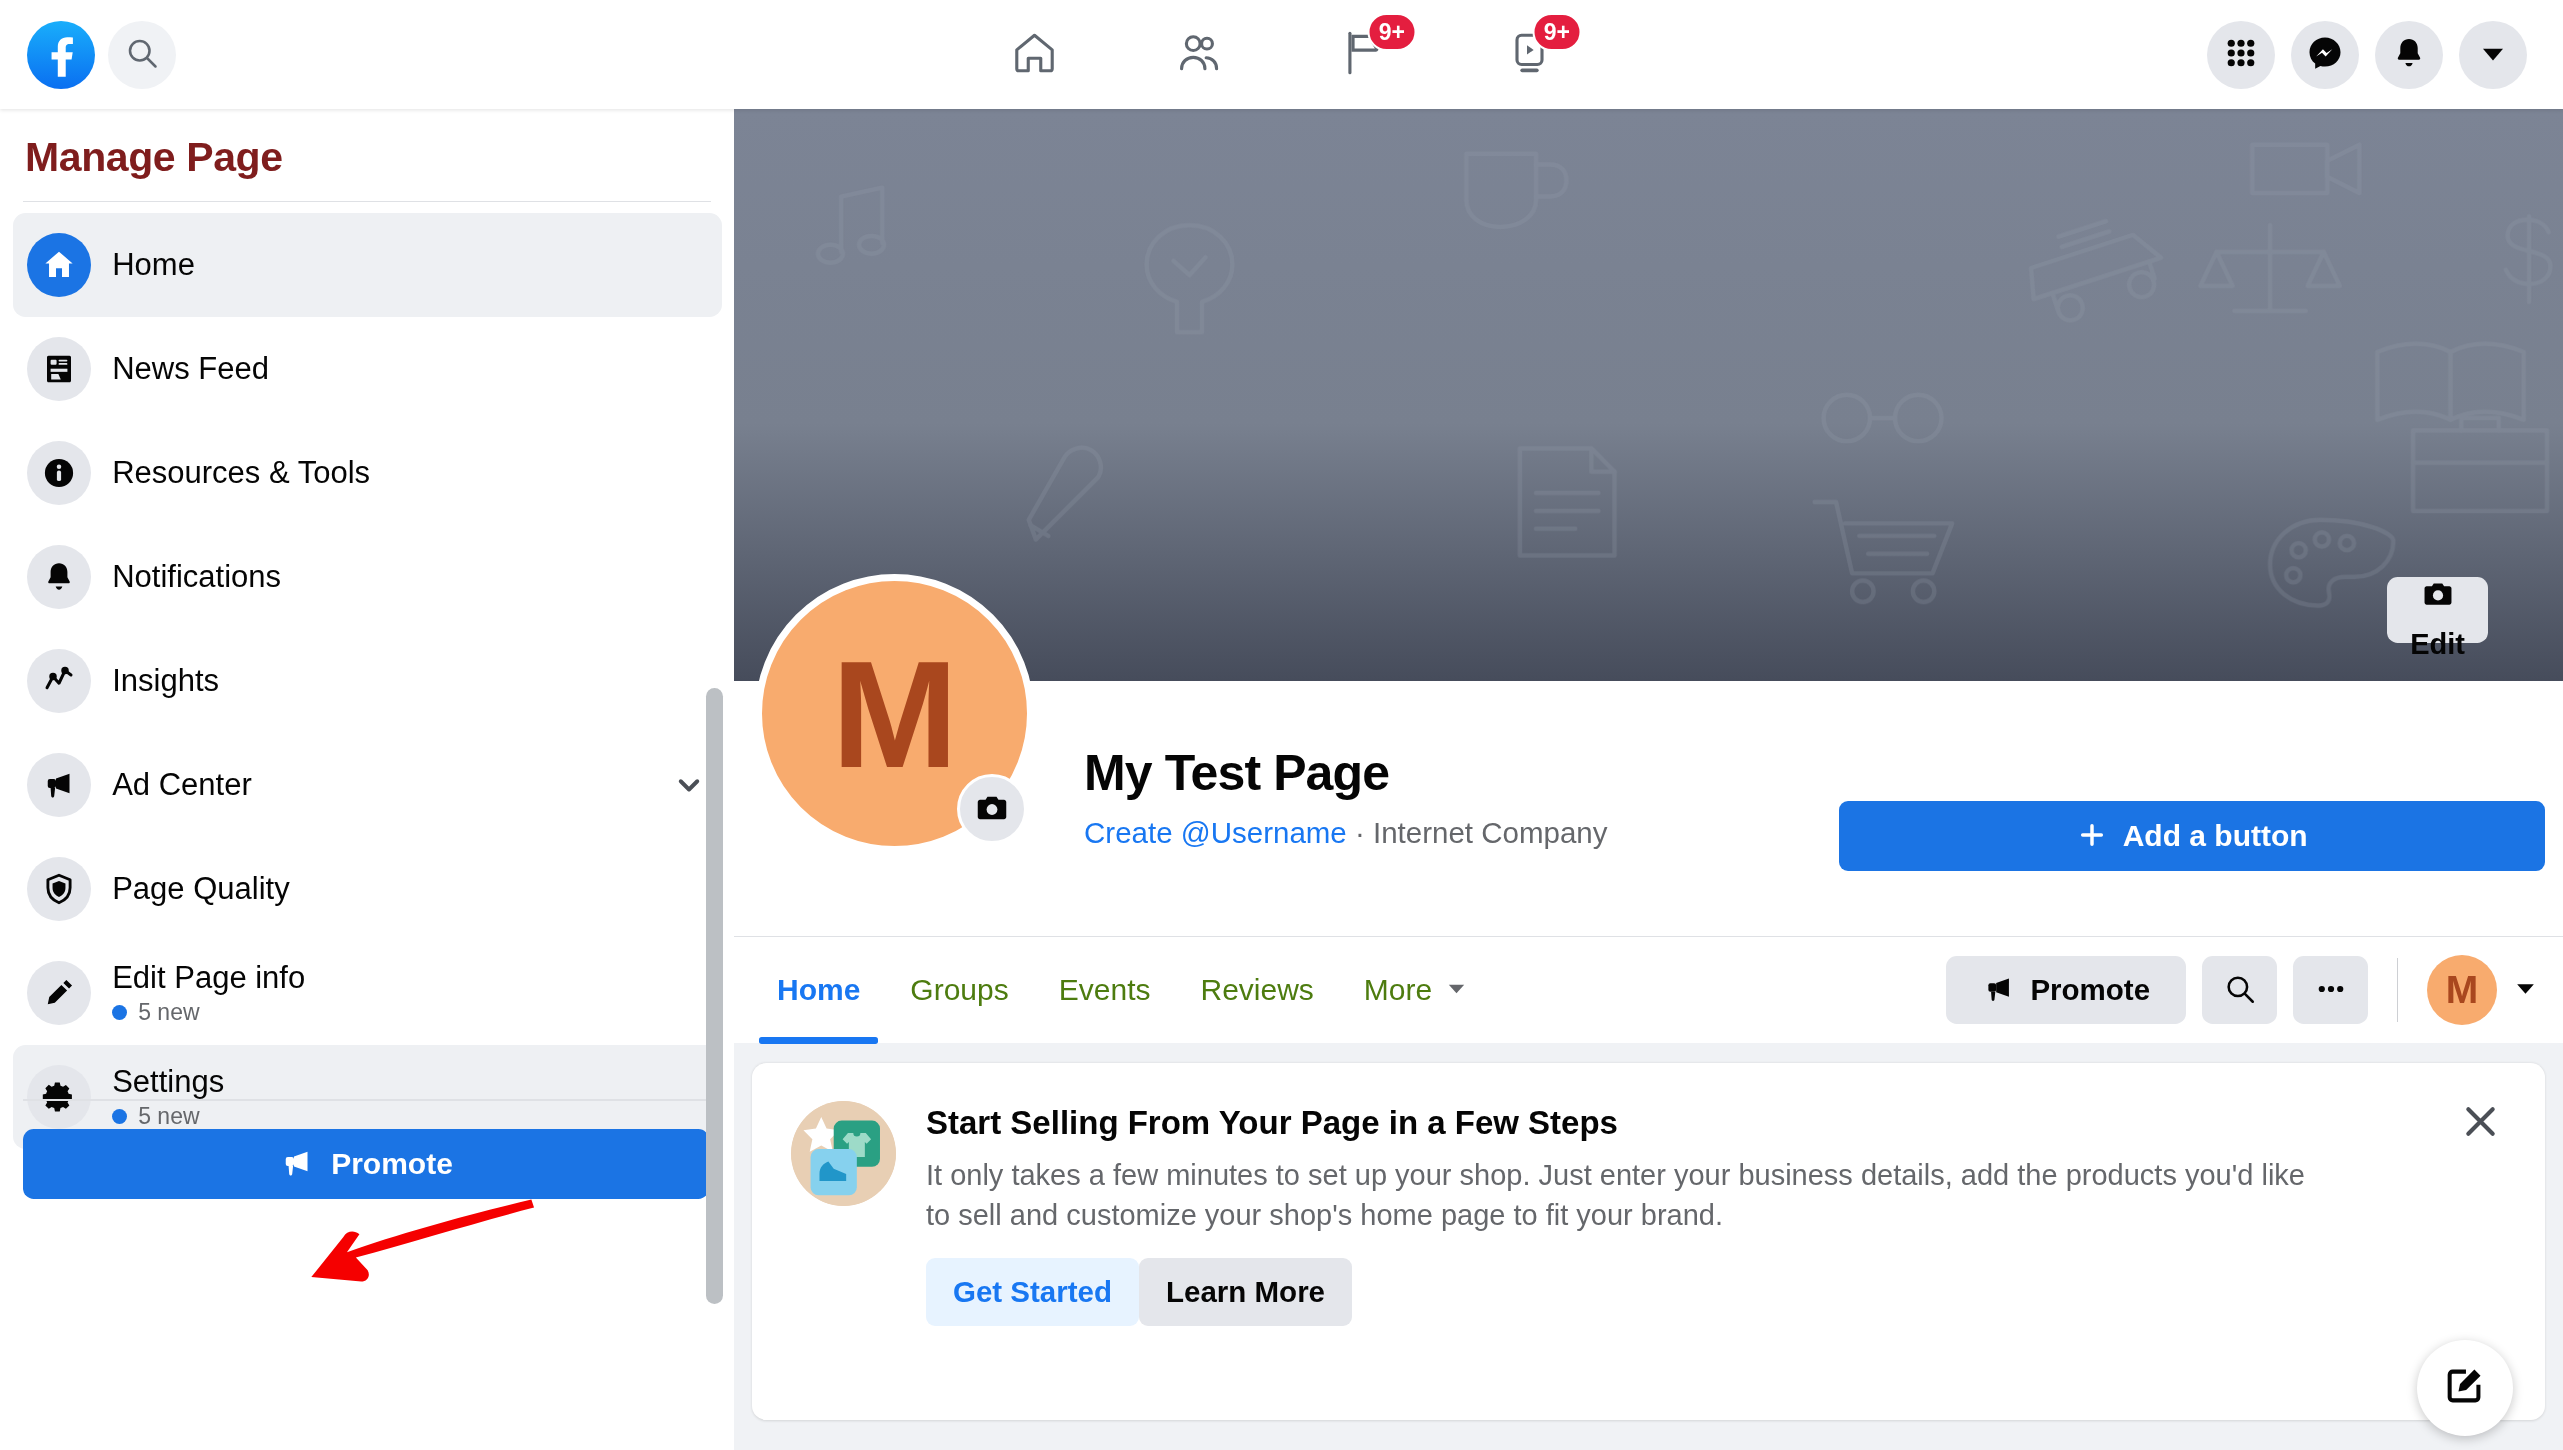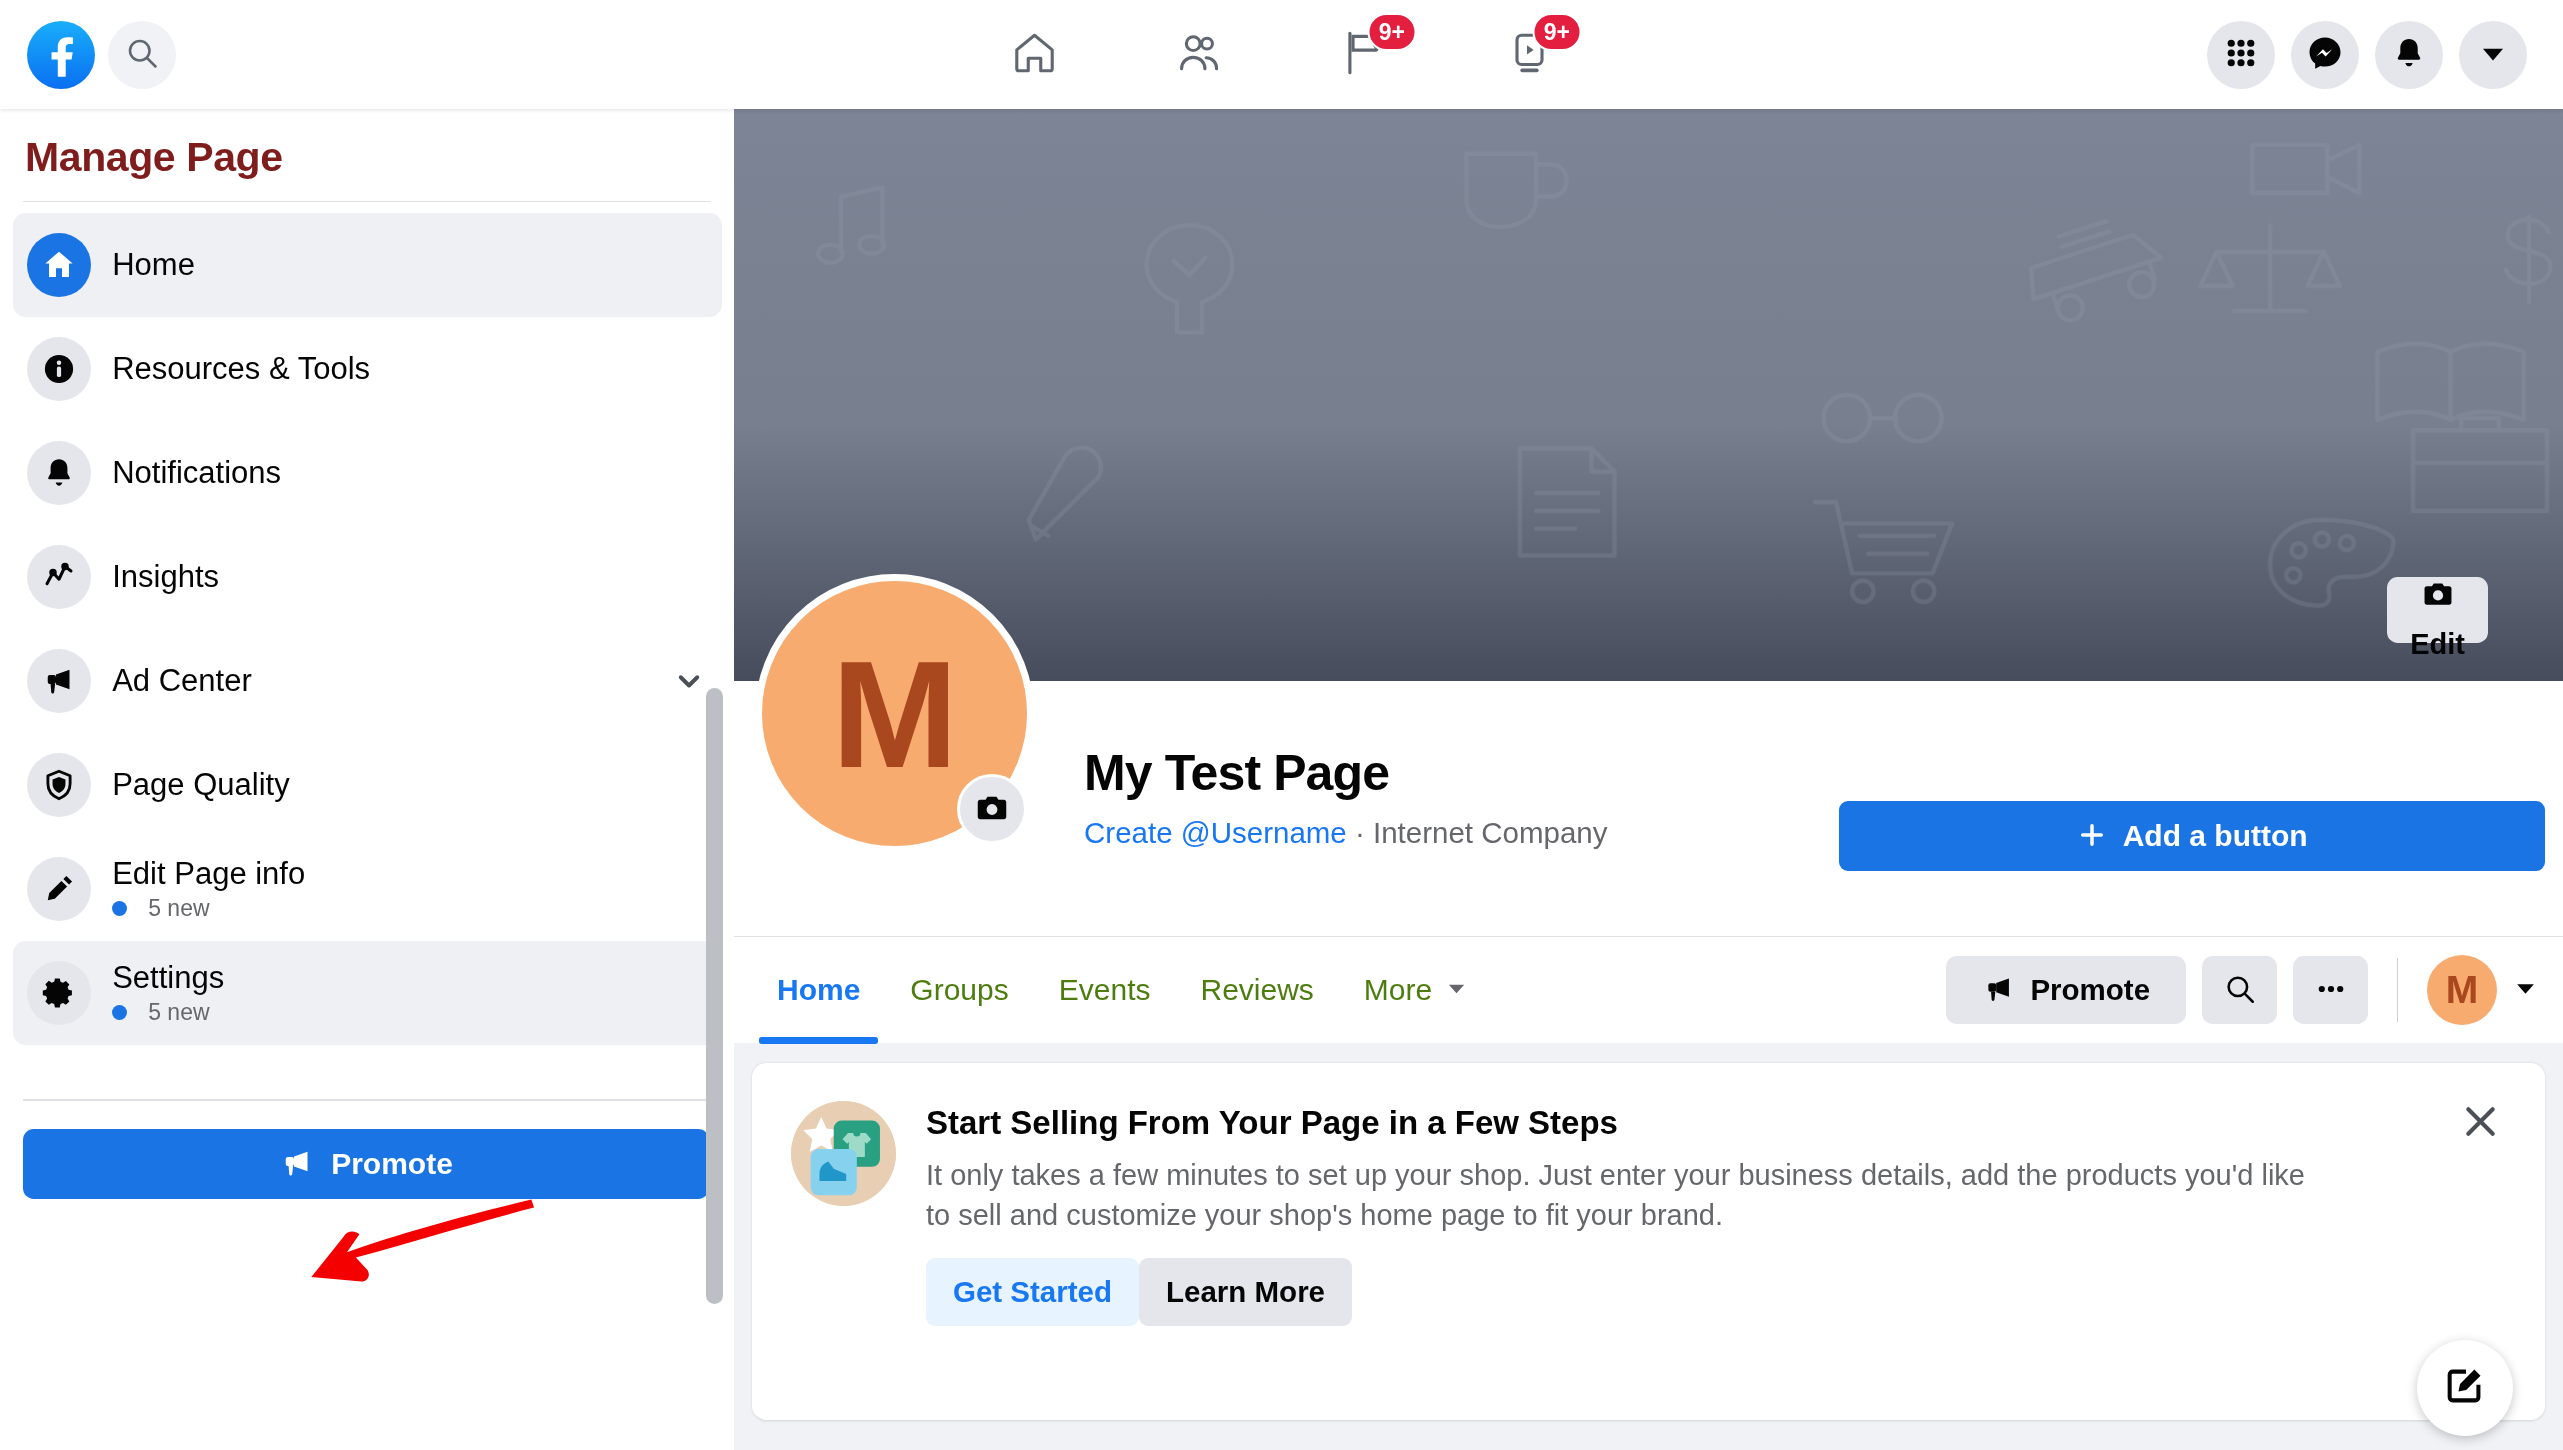--- a/index.html
+++ b/index.html
@@ -58,21 +58,21 @@
     border-radius:12.5px; cursor:pointer; position:relative;
   }
   .side-item.active { background:#eef0f3; }
   .side-ico {
     width:64px; height:64px; border-radius:50%; background:#e4e6eb;
     display:flex; align-items:center; justify-content:center; flex:0 0 64px;
   }
   .side-ico.blue { background:#1b74e4; }
   .side-text { display:flex; flex-direction:column; justify-content:center; }
   .side-label { font-size:31px; color:#050505; line-height:1.15; }
-  .side-sub { display:flex; align-items:center; gap:21px; margin-top:3.6px; }
+  .side-sub { display:flex; align-items:center; gap:11px; margin-top:3.6px; }
   .blue-dot { width:15px; height:15px; border-radius:50%; background:#1b74e4; }
   .side-sub-text { font-size:23px; color:#65676b; }
   .side-chev { margin-left:auto; display:flex; align-items:center; }
 
   #sidebar-bottom-divider {
     position:absolute; left:23px; right:23px; top:990px; height:1.8px; background:#dfe1e5;
   }
   #promote-sidebar-btn {
     position:absolute; left:23px; top:1020px; width:686px; height:70px;
     background:#1b74e4; border-radius:10.7px; border:none; cursor:pointer;
@@ -301,20 +301,35 @@
     <span class="side-ico blue">
       <svg width="38" height="38" viewBox="0 0 24 24" fill="#fff">
           <path d="M3.4 11 12 3.6 20.6 11h-2.3v8.6h-4.4v-5.5h-3.8v5.5H5.7V11H3.4z"></path>
         </svg>
     </span>
     <span class="side-text">
         <span class="side-label">Home</span>
       </span>
   </div>
 
+  <div class="side-item">
+    <span class="side-ico">
+      <svg width="36" height="36" viewBox="0 0 24 24" fill="#050505">
+        <path d="M5 3.2h14c.6 0 1 .5 1 1v15.6c0 .6-.4 1-1 1H5c-.6 0-1-.4-1-1V4.2c0-.5.4-1 1-1z"></path>
+        <rect x="6.4" y="5.8" width="4" height="3.4" rx=".7" fill="#e4e6eb"></rect>
+        <rect x="11.7" y="5.8" width="5.9" height="1.2" rx=".6" fill="#e4e6eb"></rect>
+        <rect x="11.7" y="8" width="5.9" height="1.2" rx=".6" fill="#e4e6eb"></rect>
+        <path d="M6.4 11.8h11.2v2.1H6.4z" fill="#e4e6eb"></path>
+        <path d="M6.8 15.4h4.8l1.6 3.6H6.8z" fill="#e4e6eb"></path>
+      </svg>
+    </span>
+    <span class="side-text">
+        <span class="side-label">News Feed</span>
+      </span>
+  </div>
 
 
   <div class="side-item">
     <span class="side-ico">
       <svg width="36" height="36" viewBox="0 0 24 24" fill="#050505">
         <circle cx="12" cy="12" r="9.4"></circle>
         <circle cx="12" cy="7.8" r="1.5" fill="#e4e6eb"></circle>
         <rect x="10.6" y="10.4" width="2.8" height="7" rx="1.3" fill="#e4e6eb"></rect>
       </svg>
     </span>

